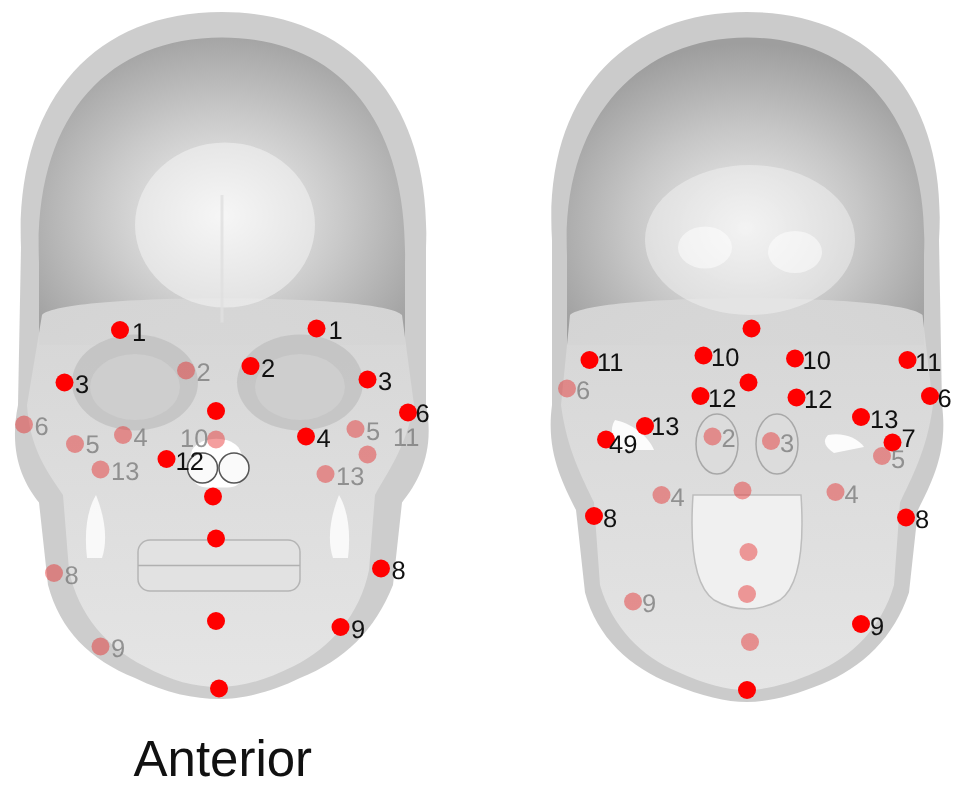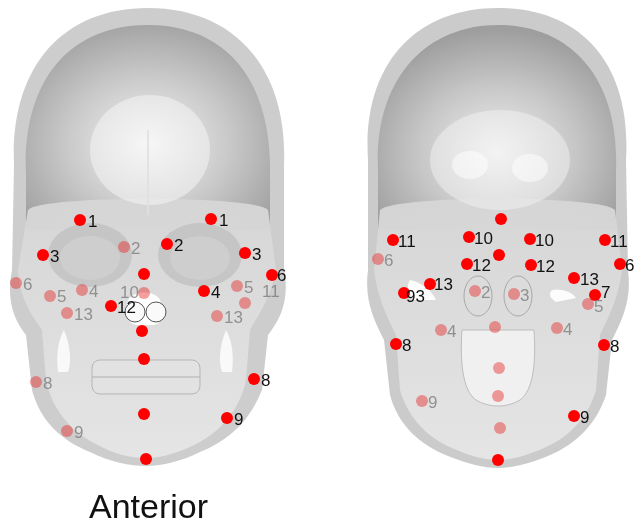--- a/index.html
+++ b/index.html
@@ -150,21 +150,21 @@
       <div class="lm-label" style="left: 536px; top: 258px;">12</div>
       <div class="dot" style="left: 430px; top: 284px;"></div>
       <div class="lm-label" style="left: 434px; top: 276px;">13</div>
       <div class="dot" style="left: 574px; top: 278px;"></div>
       <div class="lm-label" style="left: 580px; top: 271px;">13</div>
       <div class="dot faded" style="left: 475px; top: 291px;"></div>
       <div class="lm-label faded" style="left: 481px; top: 284px;">2</div>
       <div class="dot faded" style="left: 514px; top: 294px;"></div>
       <div class="lm-label faded" style="left: 520px; top: 287px;">3</div>
       <div class="dot" style="left: 404px; top: 293px;"></div>
-      <div class="lm-label" style="left: 406px; top: 288px;">93</div>
+      <div class="lm-label" style="left: 406px; top: 288px;">49</div>
       <div class="dot" style="left: 595px; top: 295px;"></div>
       <div class="lm-label" style="left: 601px; top: 284px;">7</div>
       <div class="dot faded" style="left: 588px; top: 304px;"></div>
       <div class="lm-label faded" style="left: 594px; top: 298px;">5</div>
       <div class="dot faded" style="left: 441px; top: 330px;"></div>
       <div class="lm-label faded" style="left: 447px; top: 323px;">4</div>
       <div class="dot faded" style="left: 557px; top: 328px;"></div>
       <div class="lm-label faded" style="left: 563px; top: 321px;">4</div>
       <div class="dot faded" style="left: 495px; top: 327px;"></div>
       <div class="dot" style="left: 396px; top: 344px;"></div>

